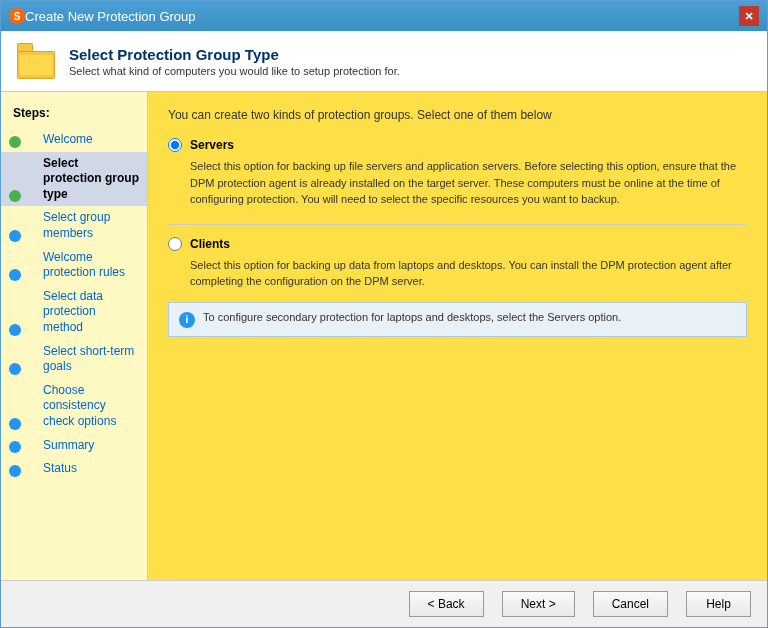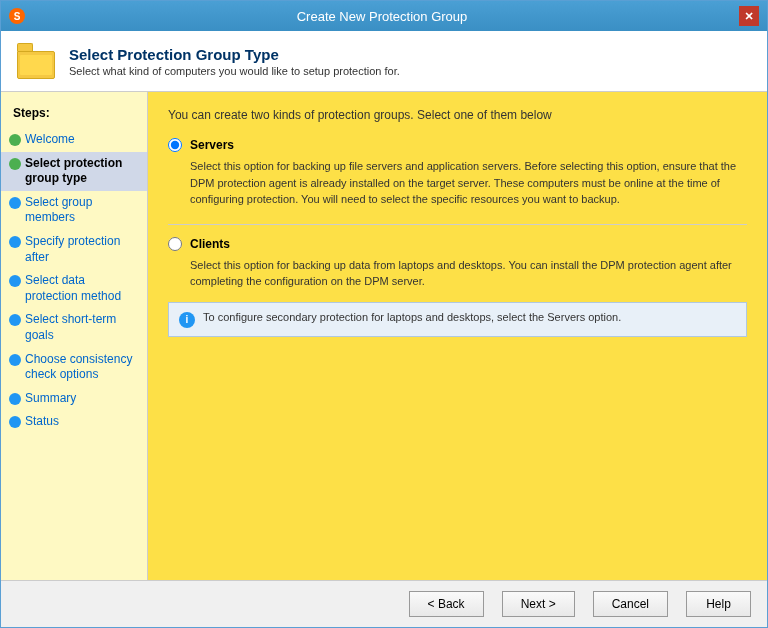--- a/index.html
+++ b/index.html
@@ -21,21 +21,21 @@
       display: flex;
       align-items: center;
       justify-content: space-between;
       padding: 0 8px;
       height: 30px;
       flex-shrink: 0;
     }
 
     .title-bar-title {
       flex: 1;
-      text-align: center;
+      text-align: left;
       font-size: 13px;
       font-weight: 400;
     }
 
     .title-bar-left {
       display: flex;
       align-items: center;
     }
 
     .title-bar-icon {
@@ -104,24 +104,24 @@
 
     .sidebar-steps-label {
       font-weight: bold;
       font-size: 12px;
       padding: 4px 12px 8px 12px;
       color: #000;
     }
 
     .sidebar-item {
       display: flex;
-      align-items: flex-start;
+      align-items: flex-end;
       padding: 4px 8px 4px 8px;
       cursor: pointer;
-      gap: 4px;
+      gap: 22px;
     }
 
     .sidebar-item.active {
       background: #d0d8e8;
     }
 
     .step-dot {
       width: 12px;
       height: 12px;
       border-radius: 50%;
@@ -323,21 +323,21 @@
         <span class="sidebar-item-label active">Select protection group type</span>
       </div>
 
       <div class="sidebar-item">
         <div class="step-dot blue"></div>
         <span class="sidebar-item-label">Select group members</span>
       </div>
 
       <div class="sidebar-item">
         <div class="step-dot blue"></div>
-        <span class="sidebar-item-label">Specify protection after</span>
+        <span class="sidebar-item-label">Welcome protection rules</span>
       </div>
 
       <div class="sidebar-item">
         <div class="step-dot blue"></div>
         <span class="sidebar-item-label">Select data protection method</span>
       </div>
 
       <div class="sidebar-item">
         <div class="step-dot blue"></div>
         <span class="sidebar-item-label">Select short-term goals</span>

